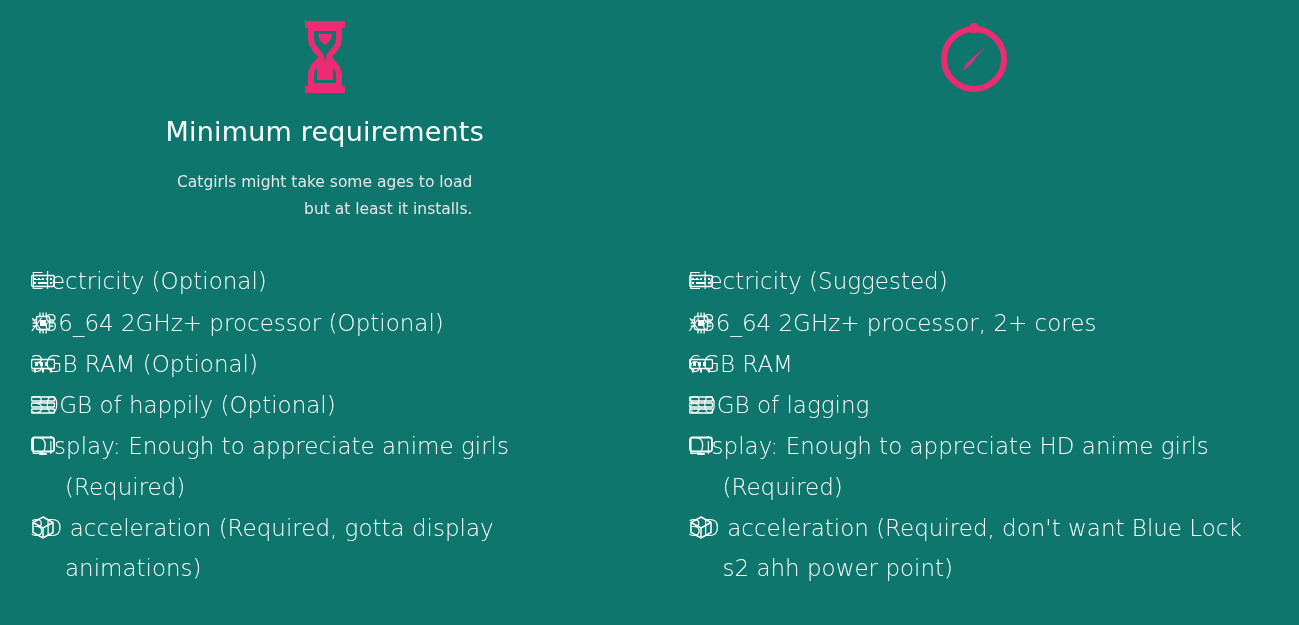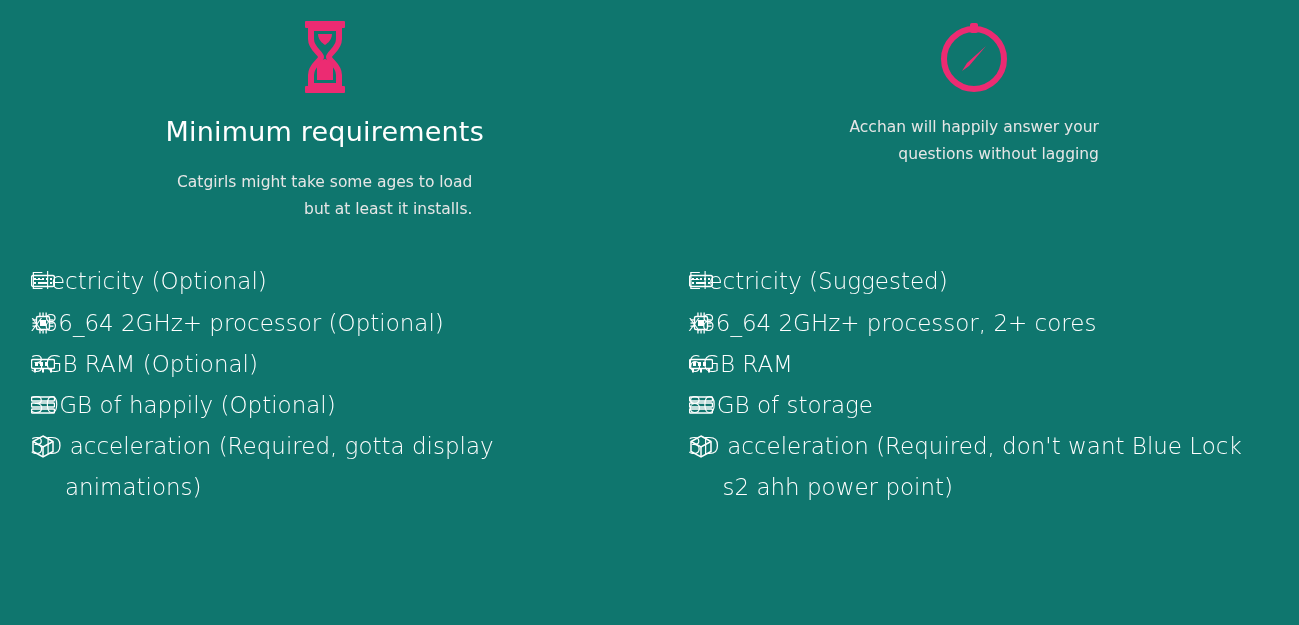--- a/index.html
+++ b/index.html
@@ -119,22 +119,20 @@
 
     <div class="col">
       <div class="col-head">
         <div class="head-icon">
           <svg width="76" height="72" viewBox="0 0 76 72">
             <circle cx="38" cy="38" r="30" fill="none" stroke="#ec2b72" stroke-width="6"></circle>
             <path d="M50 25 L33 45 L26 50 L31 42 Z" fill="#ec2b72"></path>
             <rect x="34" y="2" width="8" height="10" rx="2" fill="#ec2b72"></rect>
           </svg>
         </div>
-        <div class="col-sub" style="white-space: pre-line;">Acchan will happily answer your
-questions without lagging</div>
       </div>
     </div>
 
   </div>
 
   <div class="lists">
 
     <div class="list-wrap left">
 
       <div class="req-item">
@@ -195,20 +193,29 @@
         <span class="req-icon">
           <svg width="24" height="18" viewBox="0 0 24 18">
             <rect x="0.5" y="1" width="23" height="4" rx="1" fill="none" stroke="#ffffff" stroke-width="1.4"></rect>
             <rect x="0.5" y="7" width="23" height="4" rx="1" fill="none" stroke="#ffffff" stroke-width="1.4"></rect>
             <rect x="0.5" y="13" width="23" height="4" rx="1" fill="none" stroke="#ffffff" stroke-width="1.4"></rect>
           </svg>
         </span>
         <span class="req-text">30GB of happily (Optional)</span>
       </div>
 
+      <div class="req-item">
+        <span class="req-icon">
+          <svg width="24" height="20" viewBox="0 0 24 20">
+            <rect x="1" y="1.5" width="22" height="14" rx="2.5" fill="none" stroke="#ffffff" stroke-width="1.8"></rect>
+            <rect x="8" y="17" width="8" height="2" rx="1" fill="#ffffff"></rect>
+          </svg>
+        </span>
+        <span class="req-text">Display: Enough to appreciate anime girls (Required)</span>
+      </div>
 
       <div class="req-item">
         <span class="req-icon">
           <svg width="22" height="23" viewBox="0 0 22 23">
             <path d="M11 1 L21 6.5 L21 16.5 L11 22 L1 16.5 L1 6.5 Z" fill="none" stroke="#ffffff" stroke-width="1.5"></path>
             <path d="M1 6.5 L11 12 L21 6.5" fill="none" stroke="#ffffff" stroke-width="1.5"></path>
             <path d="M11 12 L11 22" fill="none" stroke="#ffffff" stroke-width="1.5"></path>
           </svg>
         </span>
         <span class="req-text">3D acceleration (Required, gotta display animations)</span>
@@ -273,23 +280,32 @@
       </div>
 
       <div class="req-item">
         <span class="req-icon">
           <svg width="24" height="18" viewBox="0 0 24 18">
             <rect x="0.5" y="1" width="23" height="4" rx="1" fill="none" stroke="#ffffff" stroke-width="1.4"></rect>
             <rect x="0.5" y="7" width="23" height="4" rx="1" fill="none" stroke="#ffffff" stroke-width="1.4"></rect>
             <rect x="0.5" y="13" width="23" height="4" rx="1" fill="none" stroke="#ffffff" stroke-width="1.4"></rect>
           </svg>
         </span>
-        <span class="req-text">80GB of storage</span>
-      </div>
-
+        <span class="req-text">80GB of lagging</span>
+      </div>
+
+      <div class="req-item">
+        <span class="req-icon">
+          <svg width="24" height="20" viewBox="0 0 24 20">
+            <rect x="1" y="1.5" width="22" height="14" rx="2.5" fill="none" stroke="#ffffff" stroke-width="1.8"></rect>
+            <rect x="8" y="17" width="8" height="2" rx="1" fill="#ffffff"></rect>
+          </svg>
+        </span>
+        <span class="req-text">Display: Enough to appreciate HD anime girls (Required)</span>
+      </div>
 
       <div class="req-item">
         <span class="req-icon">
           <svg width="22" height="23" viewBox="0 0 22 23">
             <path d="M11 1 L21 6.5 L21 16.5 L11 22 L1 16.5 L1 6.5 Z" fill="none" stroke="#ffffff" stroke-width="1.5"></path>
             <path d="M1 6.5 L11 12 L21 6.5" fill="none" stroke="#ffffff" stroke-width="1.5"></path>
             <path d="M11 12 L11 22" fill="none" stroke="#ffffff" stroke-width="1.5"></path>
           </svg>
         </span>
         <span class="req-text">3D acceleration (Required, don't want Blue Lock s2 ahh power point)</span>

